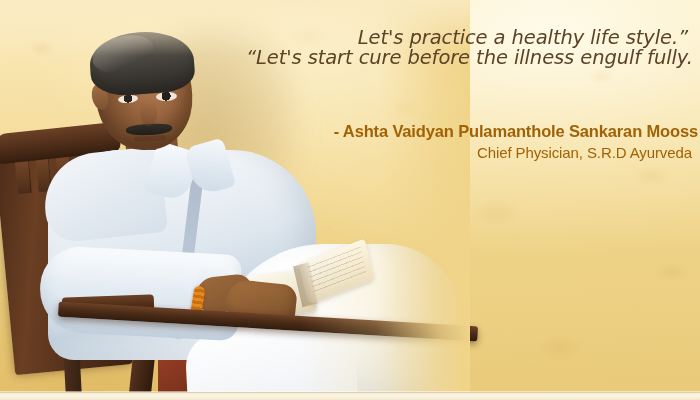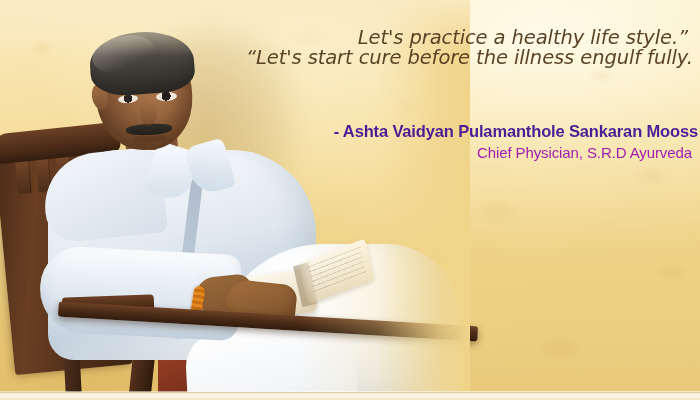--- a/index.html
+++ b/index.html
@@ -313,32 +313,32 @@
   .quote-line.l2{margin-right:4px;}
 
   .attrib-name{
     position:absolute;left:246px;top:122px;width:452px;
     text-align:right;
     font-family:"Liberation Sans",sans-serif;
     font-weight:700;
     font-size:16.5px;
     line-height:1.1;
     letter-spacing:-0.15px;
-    color:#4c1d95;
+    color:#a16207;
     white-space:nowrap;
   }
   .attrib-role{
     position:absolute;left:246px;top:144px;width:446px;
     text-align:right;
     font-family:"Liberation Sans",sans-serif;
     font-weight:400;
     font-size:15px;
     line-height:1.2;
     letter-spacing:-0.1px;
-    color:#a21caf;
+    color:#a16207;
     white-space:nowrap;
   }
 
   
   .bottom-strip{
     position:absolute;left:0;bottom:0;width:700px;height:7px;
     background:linear-gradient(180deg,#f7efd9 0%,#fbf6e8 45%,#f2e6c6 100%);
     border-top:1px solid rgba(190,160,100,.35);
   }
   .bottom-strip-hl{

